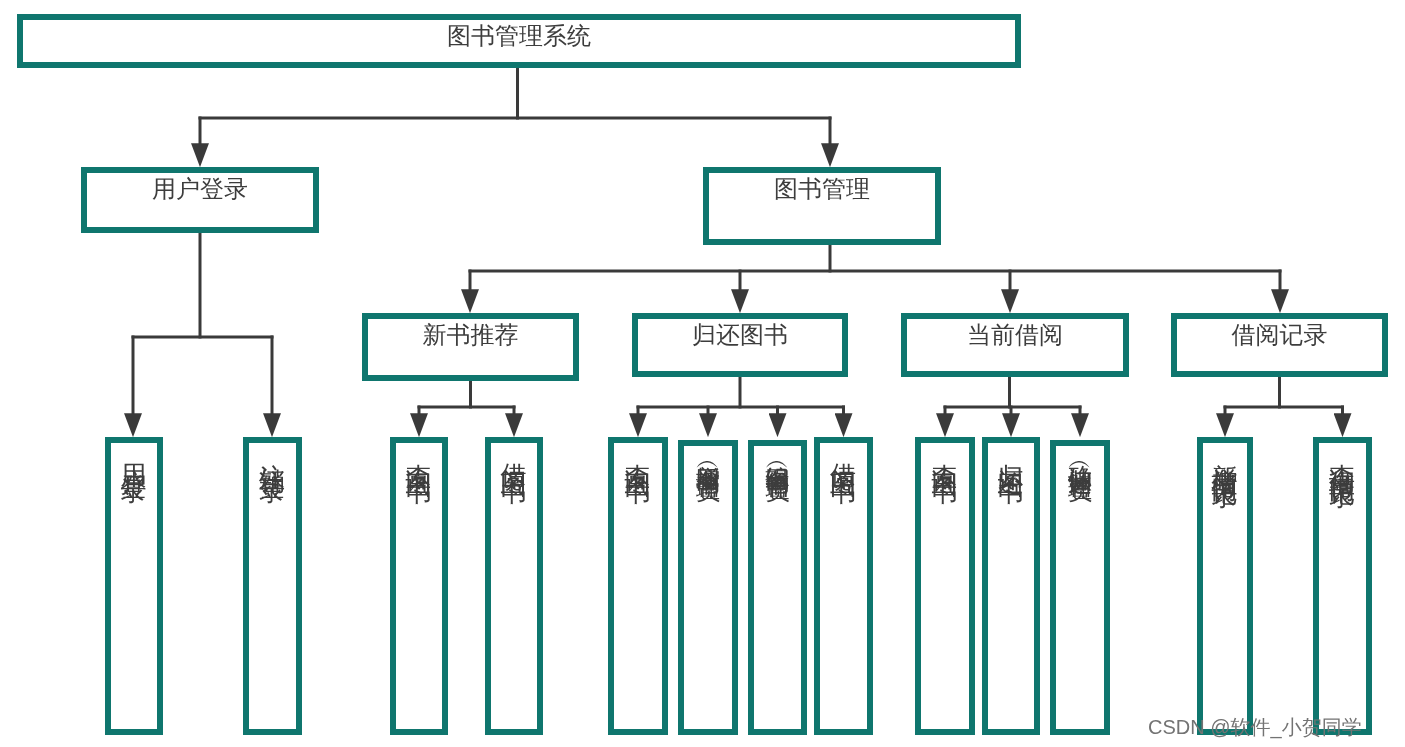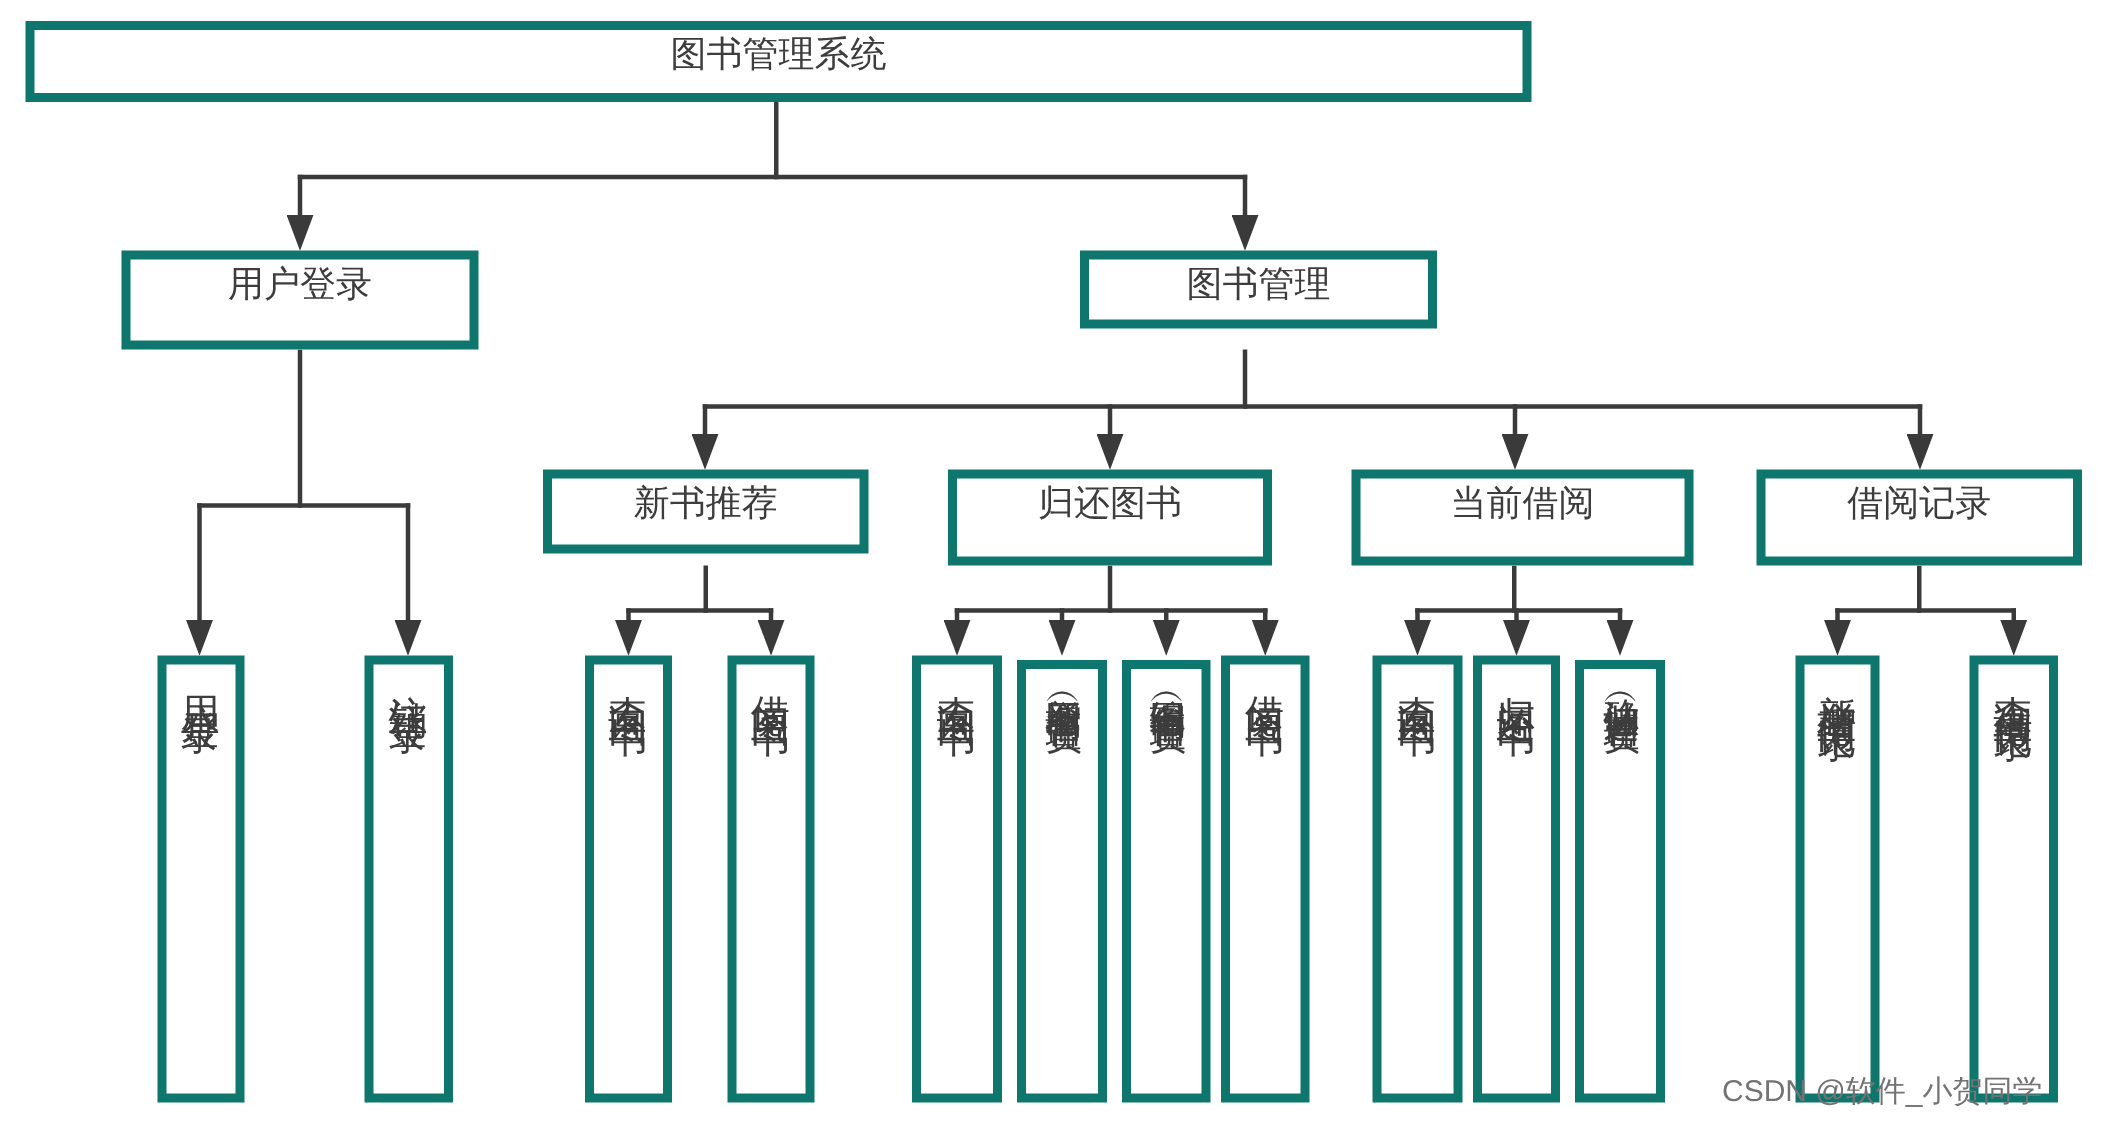--- a/index.html
+++ b/index.html
@@ -98,25 +98,25 @@
     <line x1="1342.5" y1="405.5" x2="1342.5" y2="415" marker-end="url(#ah)"></line>
   </svg>
 
   <div class="box" style="left:17px;top:14px;width:1004px;height:54px;">
     <span class="hlabel">图书管理系统</span>
   </div>
 
   <div class="box" style="left:81px;top:167px;width:238px;height:66px;">
     <span class="hlabel">用户登录</span>
   </div>
-  <div class="box" style="left:720px;top:167px;width:238px;height:52px;">
+  <div class="box" style="left:703px;top:167px;width:238px;height:78px;">
     <span class="hlabel">图书管理</span>
   </div>
 
-  <div class="box" style="left:362px;top:313px;width:217px;height:56px;">
+  <div class="box" style="left:362px;top:313px;width:217px;height:68px;">
     <span class="hlabel">新书推荐</span>
   </div>
   <div class="box" style="left:632px;top:313px;width:216px;height:64px;">
     <span class="hlabel">归还图书</span>
   </div>
   <div class="box" style="left:901px;top:313px;width:228px;height:64px;">
     <span class="hlabel">当前借阅</span>
   </div>
   <div class="box" style="left:1171px;top:313px;width:217px;height:64px;">
     <span class="hlabel">借阅记录</span>

